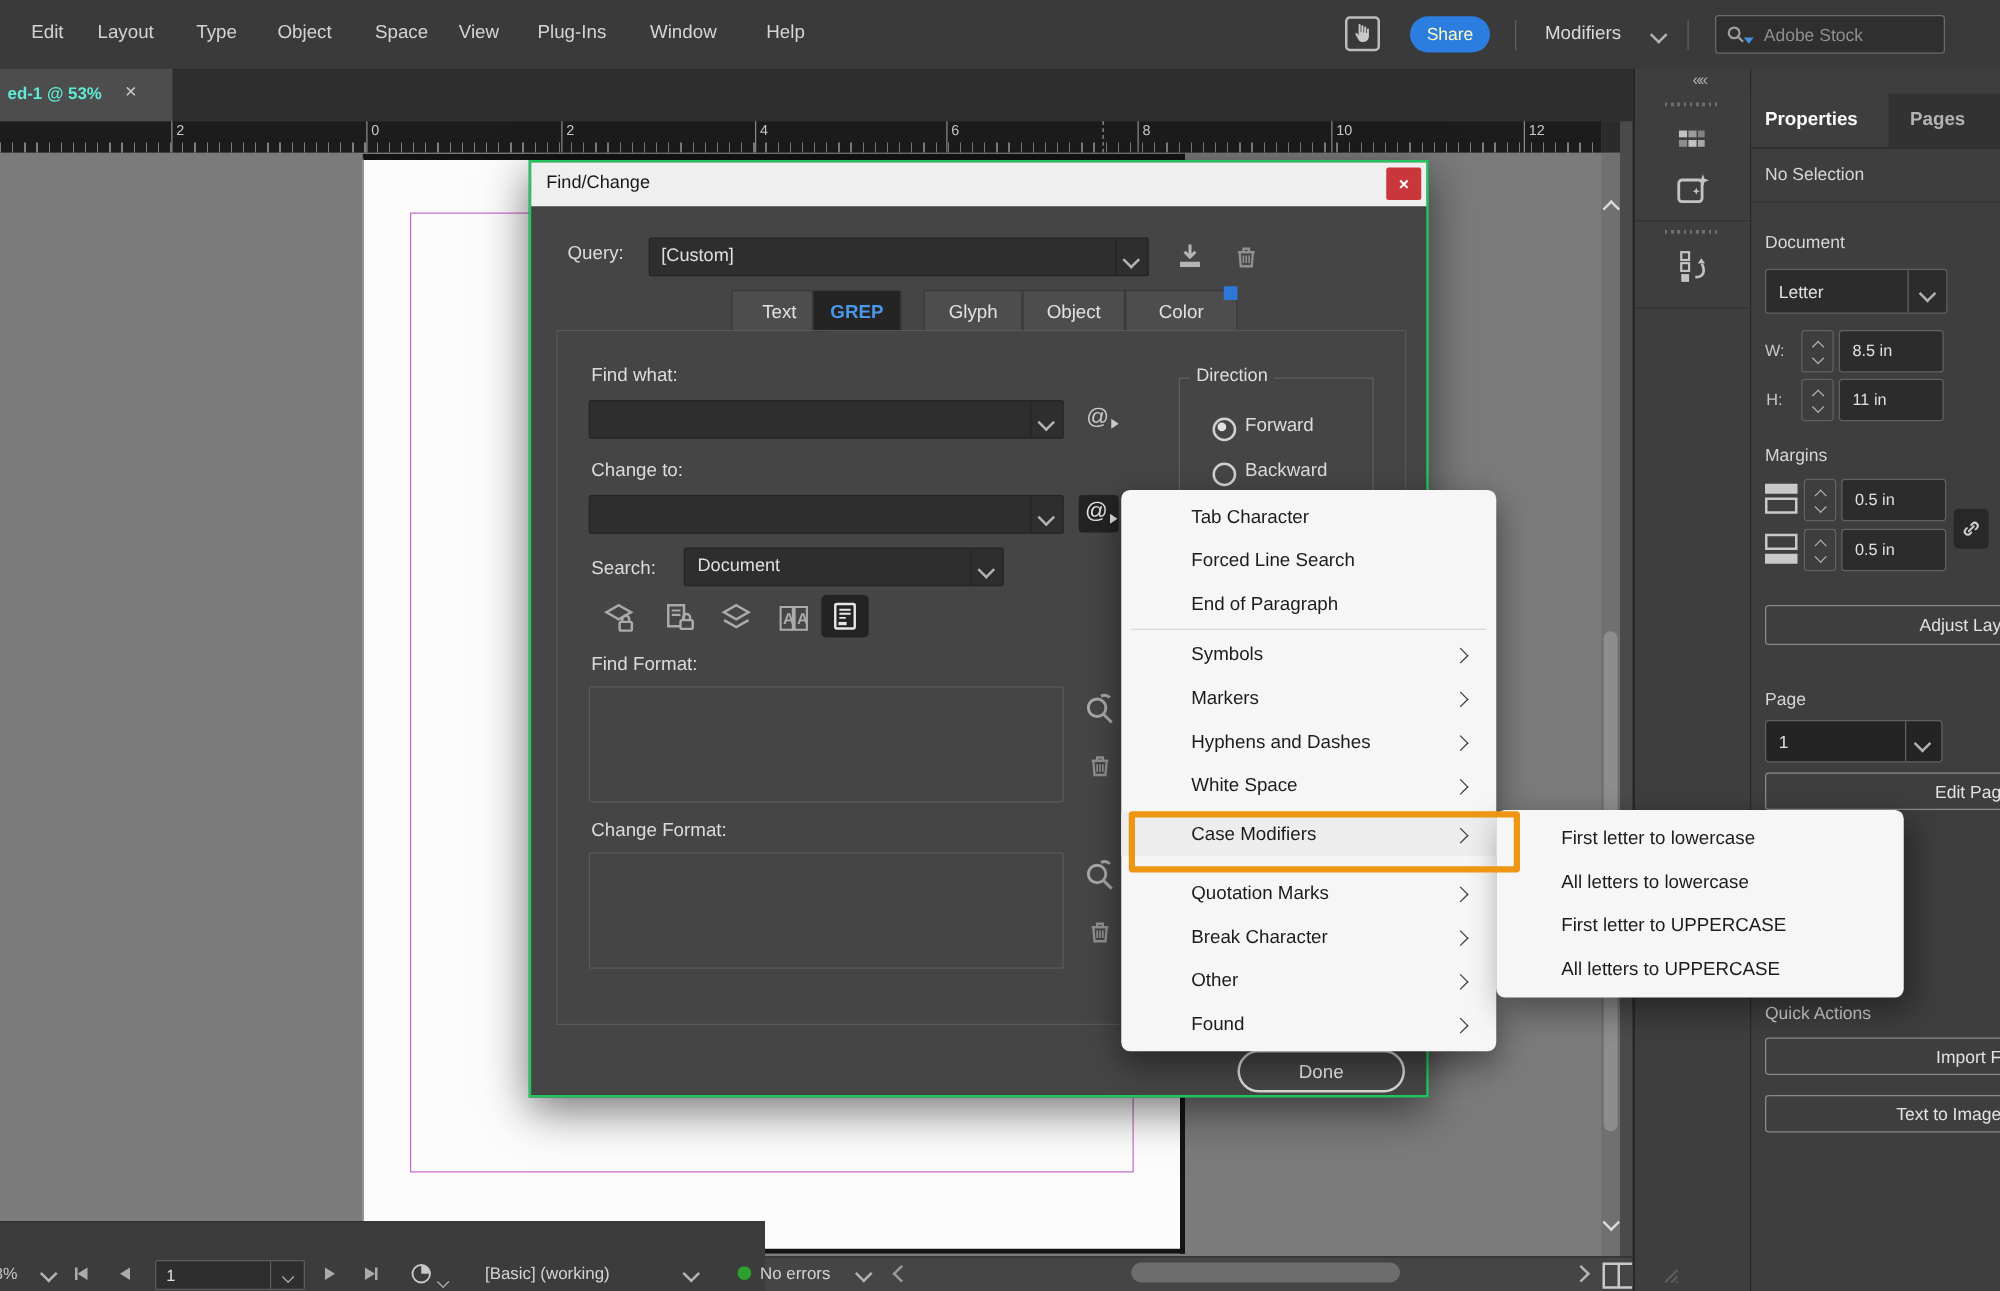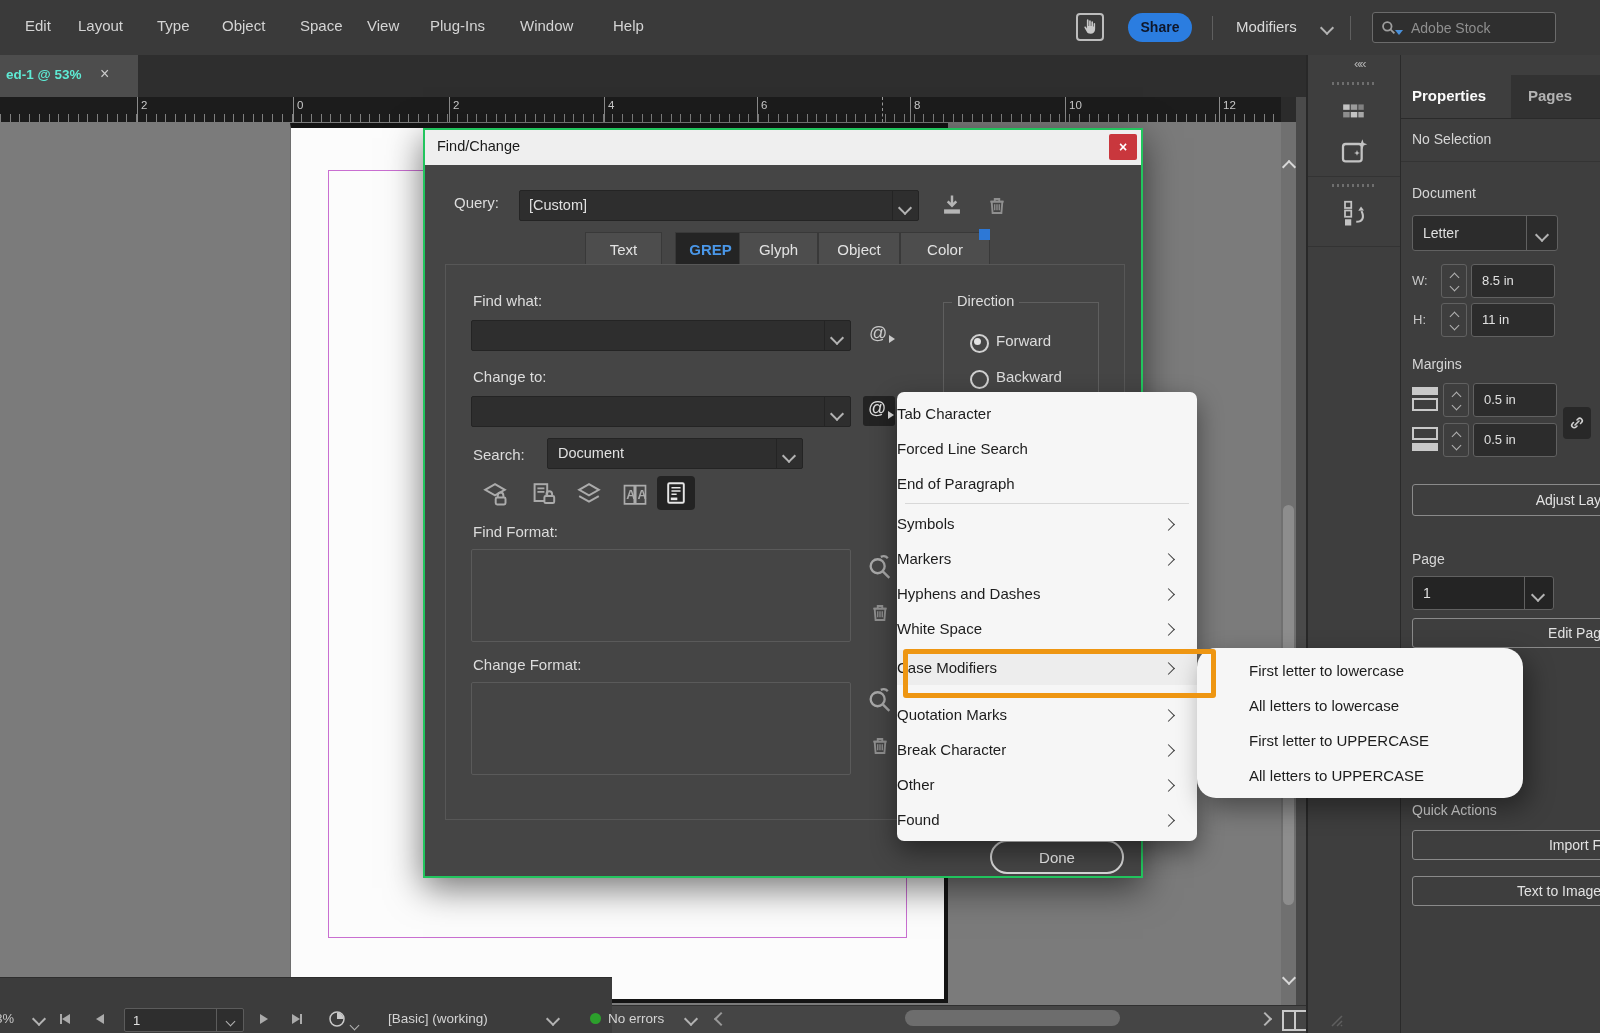--- a/index.html
+++ b/index.html
@@ -17,21 +17,21 @@
   .ddb{position:absolute;right:0;top:0;bottom:0;width:28px;border-left:1px solid #616161}
   .ddbD{position:absolute;right:0;top:0;bottom:0;width:25px;border-left:1px solid #242424}
   .btnP{border:1px solid #8a8a8a;border-radius:3px;color:#e2e2e2;font-size:14px;text-align:right;
         padding-right:6px;background:transparent;overflow:hidden;white-space:nowrap}
   .lbl{font-size:15px;color:#dcdcdc;white-space:nowrap}
   .plbl{font-size:14px;color:#d6d6d6;white-space:nowrap}
   .slbl{font-size:13px;color:#c8c8c8;white-space:nowrap}
   .dtab{position:absolute;top:102px;height:33px;line-height:33px;text-align:center;font-size:15px;
         color:#e2e2e2;background:#4d4d4d;border:1px solid #393939;box-sizing:border-box}
   .dtab.act{background:#242424;color:#4a97e8;font-weight:bold}
-  .mitem{position:absolute;left:0;width:100%;height:35px;line-height:35px;
+  .mitem{position:absolute;left:0;width:100%;height:35px;line-height:35px;padding-left:56px;
          font-size:15px;color:#1c1c1c;box-sizing:border-box;white-space:nowrap}
   .sitem{padding-left:52px}
   .radio{position:absolute;width:15px;height:15px;border:2px solid #d0d0d0;border-radius:50%}
   .radio.sel:after{content:"";position:absolute;left:2px;top:2px;width:7px;height:7px;background:#e2e2e2;border-radius:50%}
   .tri-l{width:0;height:0;border-top:5px solid transparent;border-bottom:5px solid transparent;border-right:8px solid #ababab}
   .tri-r{width:0;height:0;border-top:5px solid transparent;border-bottom:5px solid transparent;border-left:8px solid #ababab}
   .bar{width:2px;height:10px;background:#ababab}
   .grip{background:repeating-linear-gradient(90deg,#6e6e6e 0 2px,transparent 2px 5px);height:3px}
   svg{display:block}
 </style>
@@ -61,21 +61,21 @@
   <span class="abs txt" style="left:430px;top:17px;font-size:15px;color:#d4d4d4;z-index:7">Plug-Ins</span>
   <span class="abs txt" style="left:520px;top:17px;font-size:15px;color:#d4d4d4;z-index:7">Window</span>
   <span class="abs txt" style="left:613px;top:17px;font-size:15px;color:#d4d4d4;z-index:7">Help</span>
 
   <div class="abs" style="left:1076px;top:13px;width:28px;height:28px;border:2px solid #bdbdbd;border-radius:4px;z-index:7">
     <svg width="20" height="20" viewBox="0 0 16 16" style="margin:2px">
       <path d="M5.5 2.5c0-.9 1.3-.9 1.3 0v4.6h.5V3.3c0-.9 1.3-.9 1.3 0v3.9h.5V4c0-.9 1.3-.9 1.3 0v3.5h.5V5.3c0-.8 1.2-.8 1.2 0v4.2c0 2.3-1.5 3.8-3.6 3.8-1.7 0-2.6-.6-3.3-2L3.6 8.6c-.4-.8.6-1.4 1.1-.7l.8 1.2z" fill="#c9c9c9"></path>
     </svg>
   </div>
   <div class="abs" style="left:1128px;top:13px;width:64px;height:29px;border-radius:15px;background:#2b7de0;text-align:center;z-index:7">
-    <span class="txt" style="font-size:14px;color:#0f172a;line-height:29px;font-weight:bold">Share</span>
+    <span class="txt" style="font-size:14px;color:#fef9c3;line-height:29px;font-weight:normal">Share</span>
   </div>
   <div class="abs" style="left:1212px;top:16px;width:1px;height:24px;background:#5f5f5f;z-index:7"></div>
   <span class="abs txt" style="left:1236px;top:18px;font-size:15px;color:#d9d9d9;z-index:7">Modifiers</span>
   <i class="cv cvd" style="left:1322px;top:23px;z-index:7"></i>
   <div class="abs" style="left:1350px;top:16px;width:1px;height:24px;background:#5f5f5f;z-index:7"></div>
   <div class="abs" style="left:1372px;top:12px;width:184px;height:31px;background:#2f2f2f;border:1px solid #6b6b6b;border-radius:3px;z-index:7">
     <svg width="18" height="18" viewBox="0 0 16 16" style="position:absolute;left:7px;top:6px">
       <circle cx="6.5" cy="6.5" r="3.8" stroke="#9e9e9e" fill="none" stroke-width="1.6"></circle>
       <path d="M9.5 9.5l3.3 3.3" stroke="#9e9e9e" stroke-width="1.6"></path>
     </svg>
@@ -306,21 +306,21 @@
     </div>
     <div class="abs" style="left:560px;top:62px">
       <svg width="24" height="26" viewBox="0 0 18 18">
         <path d="M5 6.5h8l-.7 8.5H5.7z" fill="none" stroke="#8f8f8f" stroke-width="1.4"></path>
         <path d="M4 6.5h10M7.3 6V4.5h3.4V6" stroke="#8f8f8f" fill="none" stroke-width="1.4"></path>
         <path d="M7.3 8.5v4.5M9 8.5v4.5M10.7 8.5v4.5" stroke="#8f8f8f" stroke-width="1"></path>
       </svg>
     </div>
 
     <div class="dtab" style="left:160px;width:77px"><span>Text</span></div>
-    <div class="dtab act" style="left:250px;width:71px"><span>GREP</span></div>
+    <div class="dtab act" style="left:225px;width:71px"><span>GREP</span></div>
     <div class="dtab" style="left:314px;width:79px"><span>Glyph</span></div>
     <div class="dtab" style="left:393px;width:82px"><span>Object</span></div>
     <div class="dtab" style="left:475px;width:90px"><span>Color</span></div>
     <div class="abs" style="left:554px;top:99px;width:11px;height:11px;background:#2d78d6"></div>
 
     <div class="abs" style="left:20px;top:134px;width:680px;height:556px;border:1px solid #575757"></div>
 
     <span class="abs txt lbl" style="left:48px;top:162px">Find what:</span>
     <div class="abs fldD" style="left:46px;top:190px;width:380px;height:31px">
       <span class="ddbD">
@@ -451,21 +451,21 @@
     <div class="mitem" style="top:305px"><span>Quotation Marks</span>
       <i class="cv cvr dk" style="right:24px;top:14px;border-width:1.5px"></i></div>
     <div class="mitem" style="top:340px"><span>Break Character</span>
       <i class="cv cvr dk" style="right:24px;top:14px;border-width:1.5px"></i></div>
     <div class="mitem" style="top:375px"><span>Other</span>
       <i class="cv cvr dk" style="right:24px;top:14px;border-width:1.5px"></i></div>
     <div class="mitem" style="top:410px"><span>Found</span>
       <i class="cv cvr dk" style="right:24px;top:14px;border-width:1.5px"></i></div>
   </div>
 
-  <div class="abs" style="left:1197px;top:648px;width:326px;height:150px;background:#f6f6f6;border-radius:19px;
+  <div class="abs" style="left:1197px;top:648px;width:326px;height:150px;background:#f6f6f6;border-radius:7px;
               box-shadow:6px 10px 26px rgba(0,0,0,.4);z-index:21">
     <div class="mitem sitem" style="top:5px"><span>First letter to lowercase</span></div>
     <div class="mitem sitem" style="top:40px"><span>All letters to lowercase</span></div>
     <div class="mitem sitem" style="top:75px"><span>First letter to UPPERCASE</span></div>
     <div class="mitem sitem" style="top:110px"><span>All letters to UPPERCASE</span></div>
   </div>
 
   <div class="abs" style="left:903px;top:649px;width:313px;height:49px;border:5px solid #ee9612;border-radius:3px;z-index:30"></div>
 
 </div>

